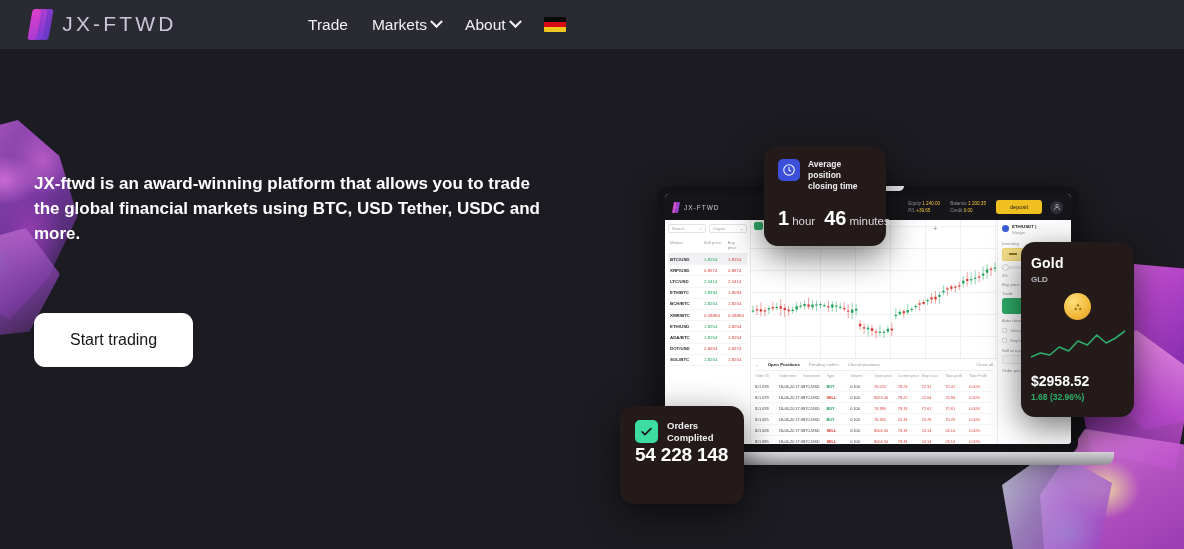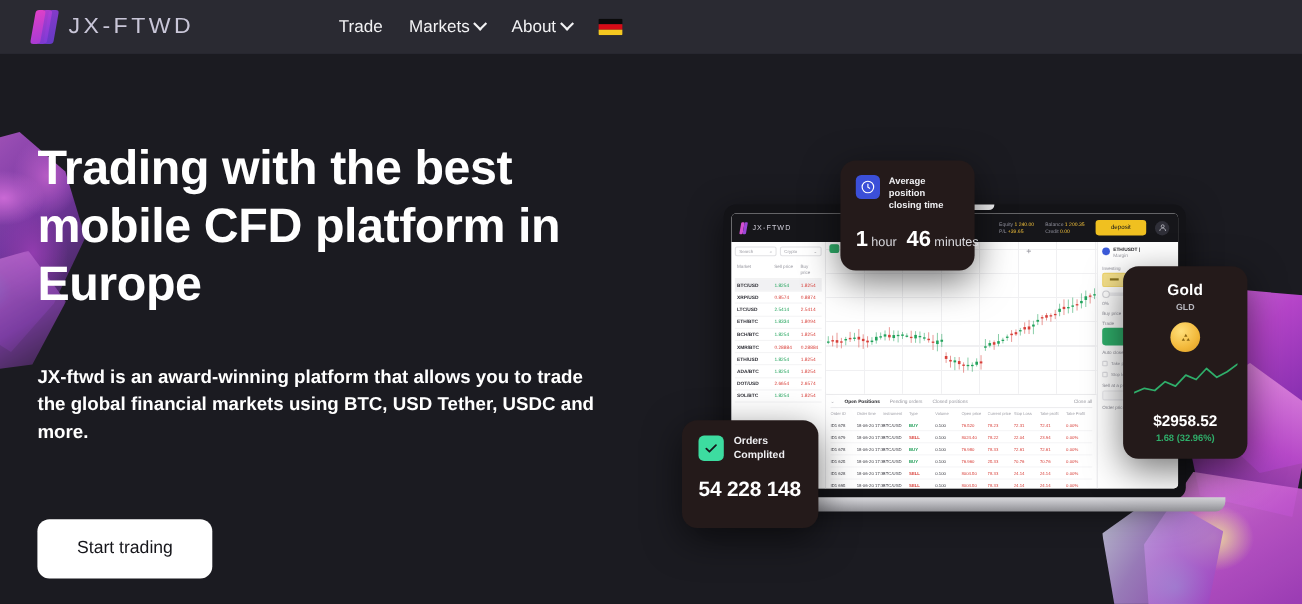--- a/index.html
+++ b/index.html
@@ -359,45 +359,45 @@
   #card-time .val {
     margin-top: 15px; display: flex; align-items: baseline; gap: 3px;
     white-space: nowrap;
   }
   #card-time .big { font-size: 20px; font-weight: 700 }
   #card-time .unit { font-size: 11.5px; color: #d9d9de }
 
   
   #card-gold {
     left: 1021px; top: 242px; width: 113px; height: 175px;
-    padding: 13px 10px; text-align: center;
+    padding: 13px 10px; 
   }
   #gold-name { font-size: 14px; font-weight: 700; letter-spacing: .2px }
   #gold-ticker { font-size: 8px; color: #b9b9c0; margin-top: 4px; font-weight: 700 }
   #gold-coin {
     width: 27px; height: 27px; border-radius: 50%;
     background: radial-gradient(circle at 36% 30%, #ffdf7a 0%, #f2b83a 60%, #d99a22 100%);
     margin: 9px auto 0; display:flex; align-items:center; justify-content:center;
   }
   #gold-spark { margin-top: 7px; height: 36px }
   #gold-price { font-size: 14px; font-weight: 700; margin-top: 6px }
   #gold-change { font-size: 8.5px; color: #2fae6a; margin-top: 3px; font-weight: 700 }
 
   
   #card-orders {
-    left: 620px; top: 382px; width: 124px; height: 98px;
+    left: 620px; top: 406px; width: 124px; height: 98px;
     padding: 14px 15px;
   }
   #check-icon-box {
     width: 23px; height: 23px; border-radius: 5px; background: #3ddca0;
     display:flex; align-items:center; justify-content:center; flex-shrink:0;
   }
   #card-orders .top { display:flex; gap: 9px; align-items: flex-start }
   #card-orders .ttl { font-size: 9.5px; line-height: 12px; color: #efeff2; font-weight: 600 }
-  #orders-count { margin-top: 15px; font-size: 19px; font-weight: 700; letter-spacing: -0.2px }
+  #orders-count { font-size: 19px; font-weight: 700; letter-spacing: -0.2px }
 </style>
 </head>
 <body>
 
 <div id="page">
 
   <div class="deco" id="deco-left"></div>
   <div class="deco" id="deco-left-2"></div>
   <div class="deco" id="deco-right-1"></div>
   <div class="deco" id="deco-right-2"></div>
@@ -429,21 +429,20 @@
       <div id="flag">
         <i class="f1"></i>
           <i class="f2"></i>
           <i class="f3"></i>
       </div>
     </nav>
 
   </div>
 
   <div id="hero">
-    <h1 id="headline">Trading with the best mobile CFD platform in Europe</h1>
     <p id="subtitle">JX-ftwd is an award-winning platform that allows you to trade the global financial markets using BTC, USD Tether, USDC and more.</p>
     <button id="start-trading-btn">Start trading</button>
   </div>
 
   <div id="device">
     <div id="laptop-body">
       <div id="laptop-screen">
 
         <div id="app-top">
           <div class="app-logo-mark">

